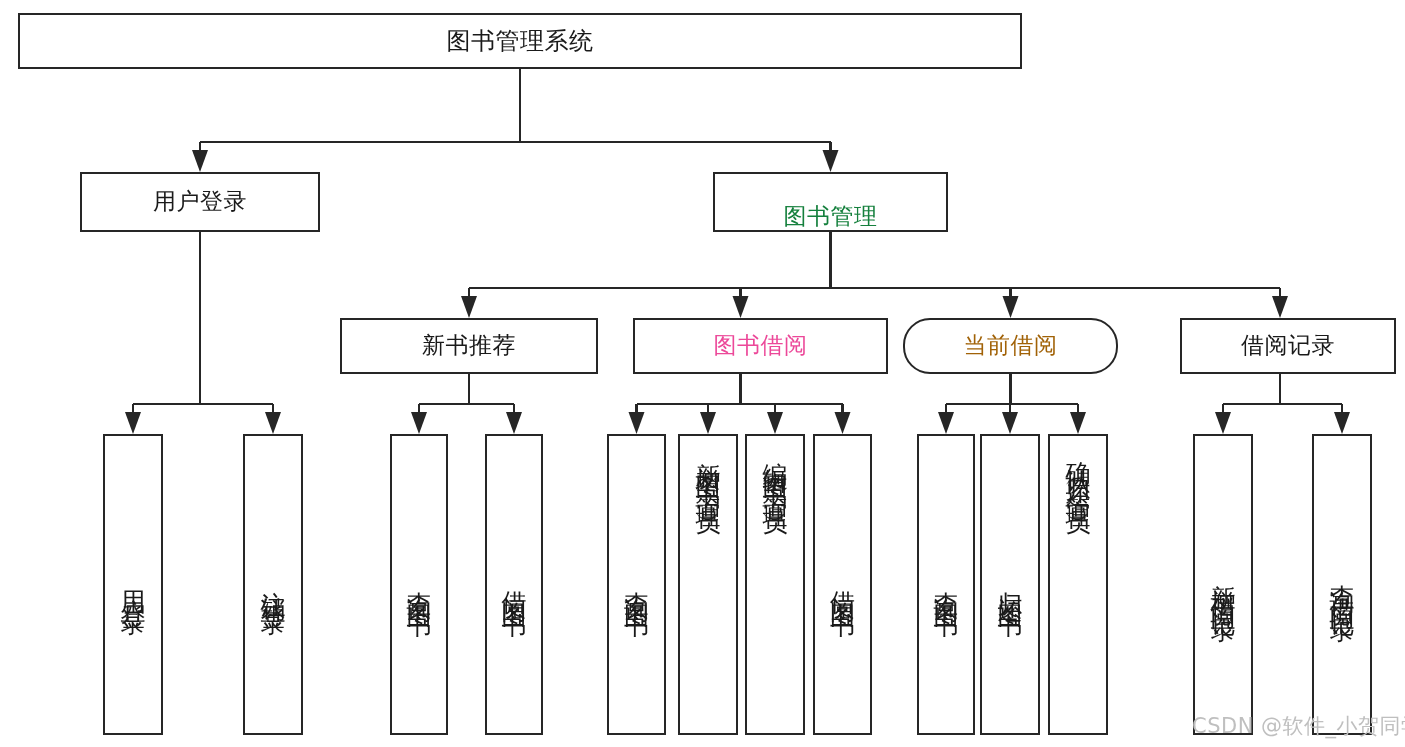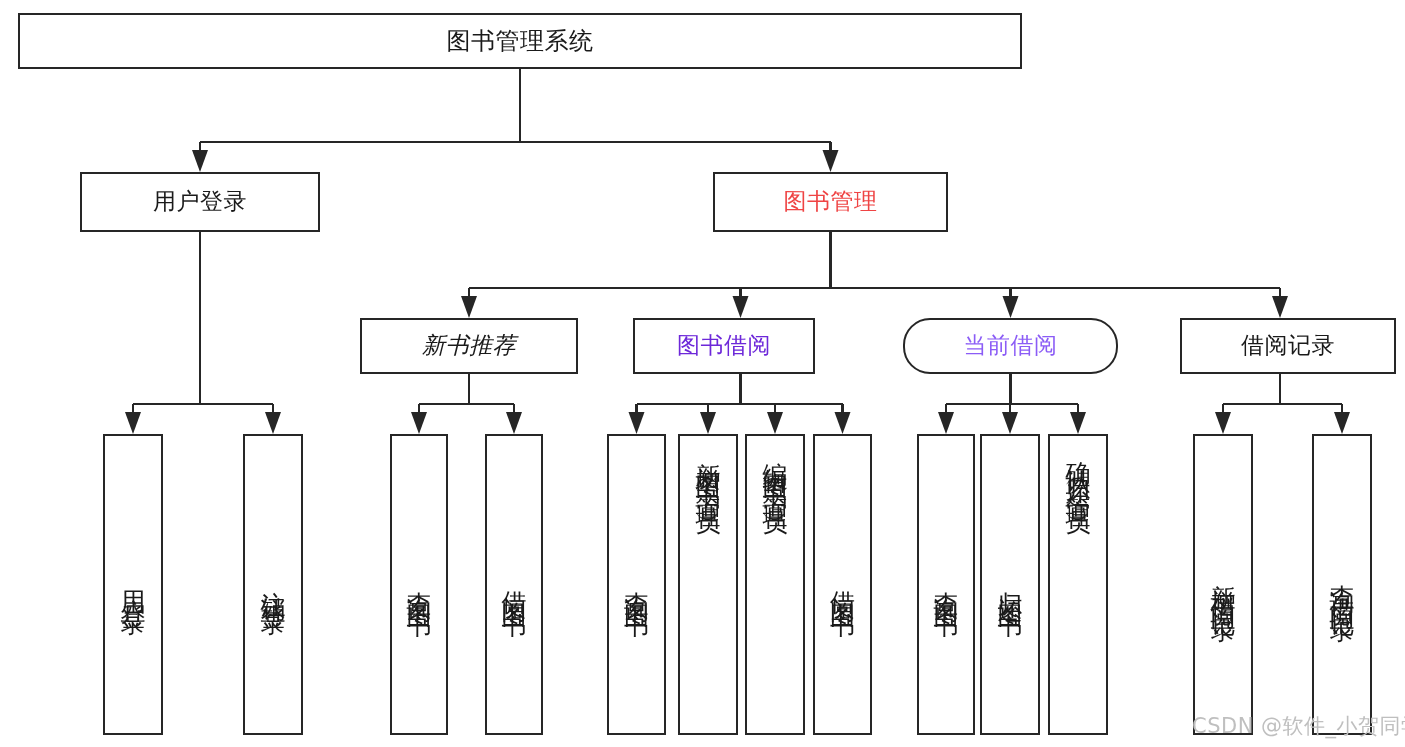--- a/index.html
+++ b/index.html
@@ -135,30 +135,30 @@
       <line x1="1342" y1="404" x2="1342" y2="414" stroke="#262626" stroke-width="2.4" shape-rendering="crispEdges"></line>
       <polygon points="1334,412 1350,412 1342,434" fill="#262626"></polygon>
     </svg>
   <div id="nodes-layer">
       <div class="node horiz" id="node-root" style="left: 18px; top: 13px; width: 1004px; height: 56px; border-color: rgb(38, 38, 38); background: rgb(255, 255, 255); color: rgb(26, 26, 26);">
         <span class="node-label">图书管理系统</span>
       </div>
       <div class="node horiz" id="node-user-login" style="left: 80px; top: 172px; width: 240px; height: 60px; border-color: rgb(38, 38, 38); background: rgb(255, 255, 255); color: rgb(26, 26, 26);">
         <span class="node-label">用户登录</span>
       </div>
-      <div class="node horiz" id="node-book-manage" style="left: 713px; top: 172px; width: 235px; height: 60px; border-color: rgb(38, 38, 38); background: rgb(255, 255, 255); color: #ef4444;">
+      <div class="node horiz" id="node-book-manage" style="left: 713px; top: 172px; width: 235px; height: 60px; border-color: rgb(38, 38, 38); background: rgb(255, 255, 255); color: #15803d; align-items: flex-end;">
         <span class="node-label">图书管理</span>
       </div>
-      <div class="node horiz" id="node-new-book-rec" style="left: 360px; top: 318px; width: 218px; height: 56px; border-color: rgb(38, 38, 38); background: rgb(255, 255, 255); color: rgb(26, 26, 26); font-style: italic;">
+      <div class="node horiz" id="node-new-book-rec" style="left: 340px; top: 318px; width: 258px; height: 56px; border-color: rgb(38, 38, 38); background: rgb(255, 255, 255); color: rgb(26, 26, 26);">
         <span class="node-label">新书推荐</span>
       </div>
-      <div class="node horiz" id="node-book-borrow" style="left: 633px; top: 318px; width: 182px; height: 56px; border-color: rgb(38, 38, 38); background: rgb(255, 255, 255); color: #6d28d9;">
+      <div class="node horiz" id="node-book-borrow" style="left: 633px; top: 318px; width: 255px; height: 56px; border-color: rgb(38, 38, 38); background: rgb(255, 255, 255); color: #ec4899;">
         <span class="node-label">图书借阅</span>
       </div>
-      <div class="node horiz" id="node-current-borrow" style="left: 903px; top: 318px; width: 215px; height: 56px; border-color: rgb(38, 38, 38); background: rgb(255, 255, 255); color: #8b5cf6; border-radius: 27px;">
+      <div class="node horiz" id="node-current-borrow" style="left: 903px; top: 318px; width: 215px; height: 56px; border-color: rgb(38, 38, 38); background: rgb(255, 255, 255); color: #a16207; border-radius: 27px;">
         <span class="node-label">当前借阅</span>
       </div>
       <div class="node horiz" id="node-borrow-record" style="left: 1172px; top: 318px; width: 216px; height: 56px; border-color: rgb(38, 38, 38); background: rgb(255, 255, 255); color: rgb(26, 26, 26); margin-left: 8px;">
         <span class="node-label">借阅记录</span>
       </div>
       <div class="node vert" id="node-leaf-user-login" style="left: 103px; top: 434px; width: 60px; height: 301px; border-color: rgb(38, 38, 38); background: rgb(255, 255, 255); color: rgb(26, 26, 26);">
         <span class="node-label">用户登录</span>
       </div>
       <div class="node vert" id="node-leaf-user-logout" style="left: 243px; top: 434px; width: 60px; height: 301px; border-color: rgb(38, 38, 38); background: rgb(255, 255, 255); color: rgb(26, 26, 26);">
         <span class="node-label">注销登录</span>

